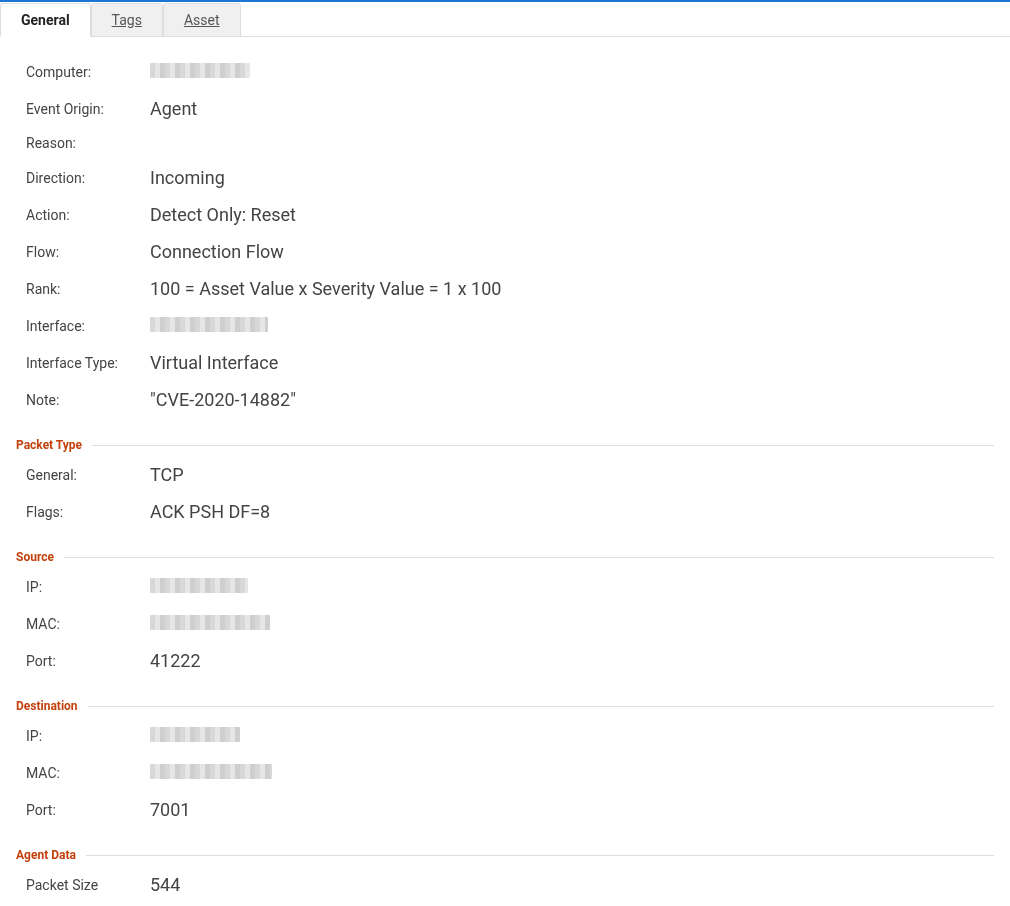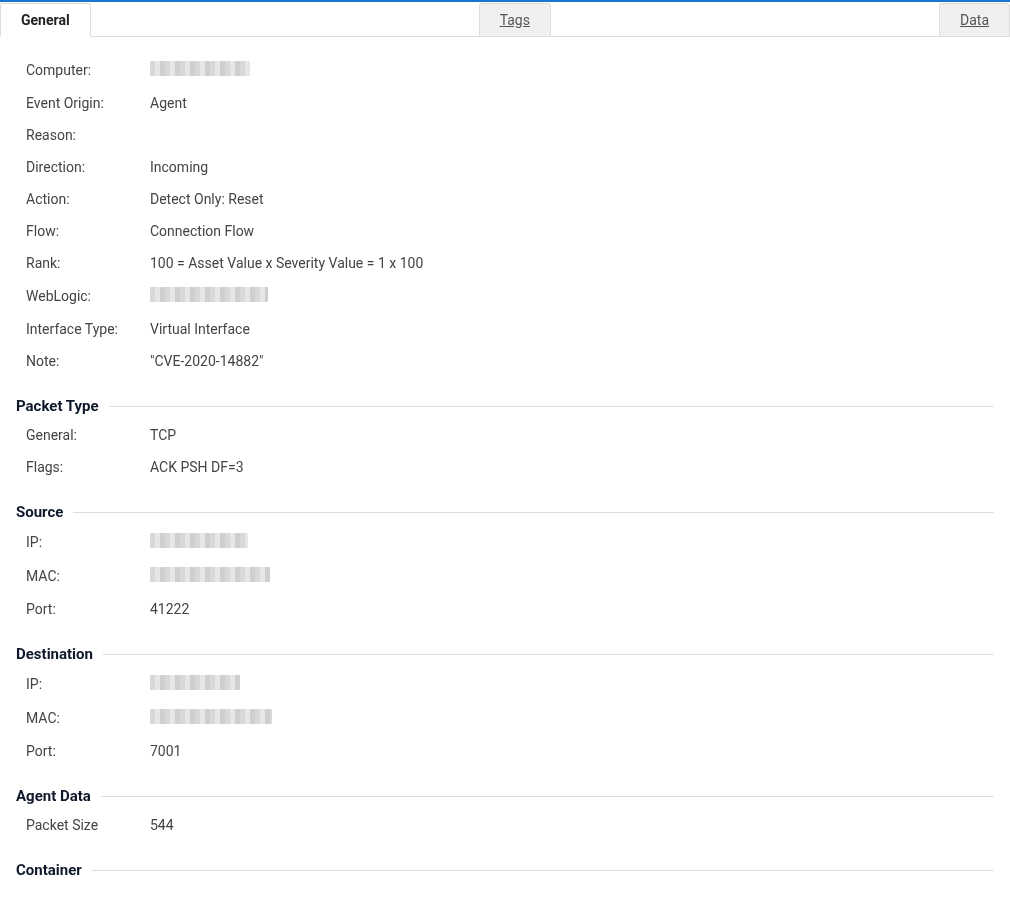--- a/index.html
+++ b/index.html
@@ -14,21 +14,20 @@
       background: #fff;
       width: 1010px;
     }
     .top-border {
       border-top: 2px solid #1976d2;
     }
     .tabs {
       display: flex;
       border-bottom: 1px solid #ddd;
       background: #fff;
-      justify-content: space-between;
     }
     .tab {
       padding: 8px 20px;
       cursor: pointer;
       color: #555;
       border: 1px solid transparent;
       border-bottom: none;
       position: relative;
       top: 1px;
       font-size: 14px;
@@ -56,63 +55,63 @@
       align-items: center;
     }
     .field-label {
       width: 124px;
       flex-shrink: 0;
       color: #444;
       font-size: 14px;
     }
     .field-value {
       color: #444;
-      font-size: 14px;
+      font-size: 18px;
     }
     .field-value.link {
       color: #1976d2;
       cursor: pointer;
     }
     .redacted {
       display: inline-block;
       height: 15px;
       background: repeating-linear-gradient(90deg, #d8d8d8 0 5px, #e6e6e6 5px 10px, #cfcfcf 10px 15px);
       filter: blur(0.6px);
       border-radius: 1px;
     }
     .section-header {
       display: flex;
       align-items: center;
       margin-top: 20px;
       margin-bottom: 4px;
     }
     .section-title {
       font-weight: bold;
-      font-size: 15px;
-      color: #0f172a;
+      font-size: 12px;
+      color: #c2410c;
       padding-right: 10px;
     }
     .section-line {
       flex: 1;
       height: 1px;
       background: #ddd;
     }
     .section-body {
       padding-left: 10px;
     }
   </style>
 </head>
 <body>
 
 <div class="top-border"></div>
 
 <div class="tabs">
   <div class="tab active">General</div>
   <div class="tab inactive">Tags</div>
-  <div class="tab inactive">Data</div>
+  <div class="tab inactive">Asset</div>
 </div>
 
 <div class="content">
 
   <div class="section-body">
     <div class="field-row">
       <div class="field-label">Computer:</div>
       <div class="field-value"><span class="redacted" style="width:100px"></span></div>
     </div>
     <div class="field-row">
@@ -132,21 +131,21 @@
     </div>
     <div class="field-row">
       <div class="field-label">Flow:</div>
       <div class="field-value">Connection Flow</div>
     </div>
     <div class="field-row">
       <div class="field-label">Rank:</div>
       <div class="field-value">100 = Asset Value x Severity Value = 1 x 100</div>
     </div>
     <div class="field-row">
-      <div class="field-label">WebLogic:</div>
+      <div class="field-label">Interface:</div>
       <div class="field-value"><span class="redacted" style="width:118px"></span></div>
     </div>
     <div class="field-row">
       <div class="field-label">Interface Type:</div>
       <div class="field-value">Virtual Interface</div>
     </div>
     <div class="field-row">
       <div class="field-label">Note:</div>
       <div class="field-value">"CVE-2020-14882"</div>
     </div>
@@ -156,21 +155,21 @@
     <div class="section-title">Packet Type</div>
     <div class="section-line"></div>
   </div>
   <div class="section-body">
     <div class="field-row">
       <div class="field-label">General:</div>
       <div class="field-value">TCP</div>
     </div>
     <div class="field-row">
       <div class="field-label">Flags:</div>
-      <div class="field-value">ACK PSH DF=3</div>
+      <div class="field-value">ACK PSH DF=8</div>
     </div>
   </div>
 
   <div class="section-header">
     <div class="section-title">Source</div>
     <div class="section-line"></div>
   </div>
   <div class="section-body">
     <div class="field-row">
       <div class="field-label">IP:</div>

